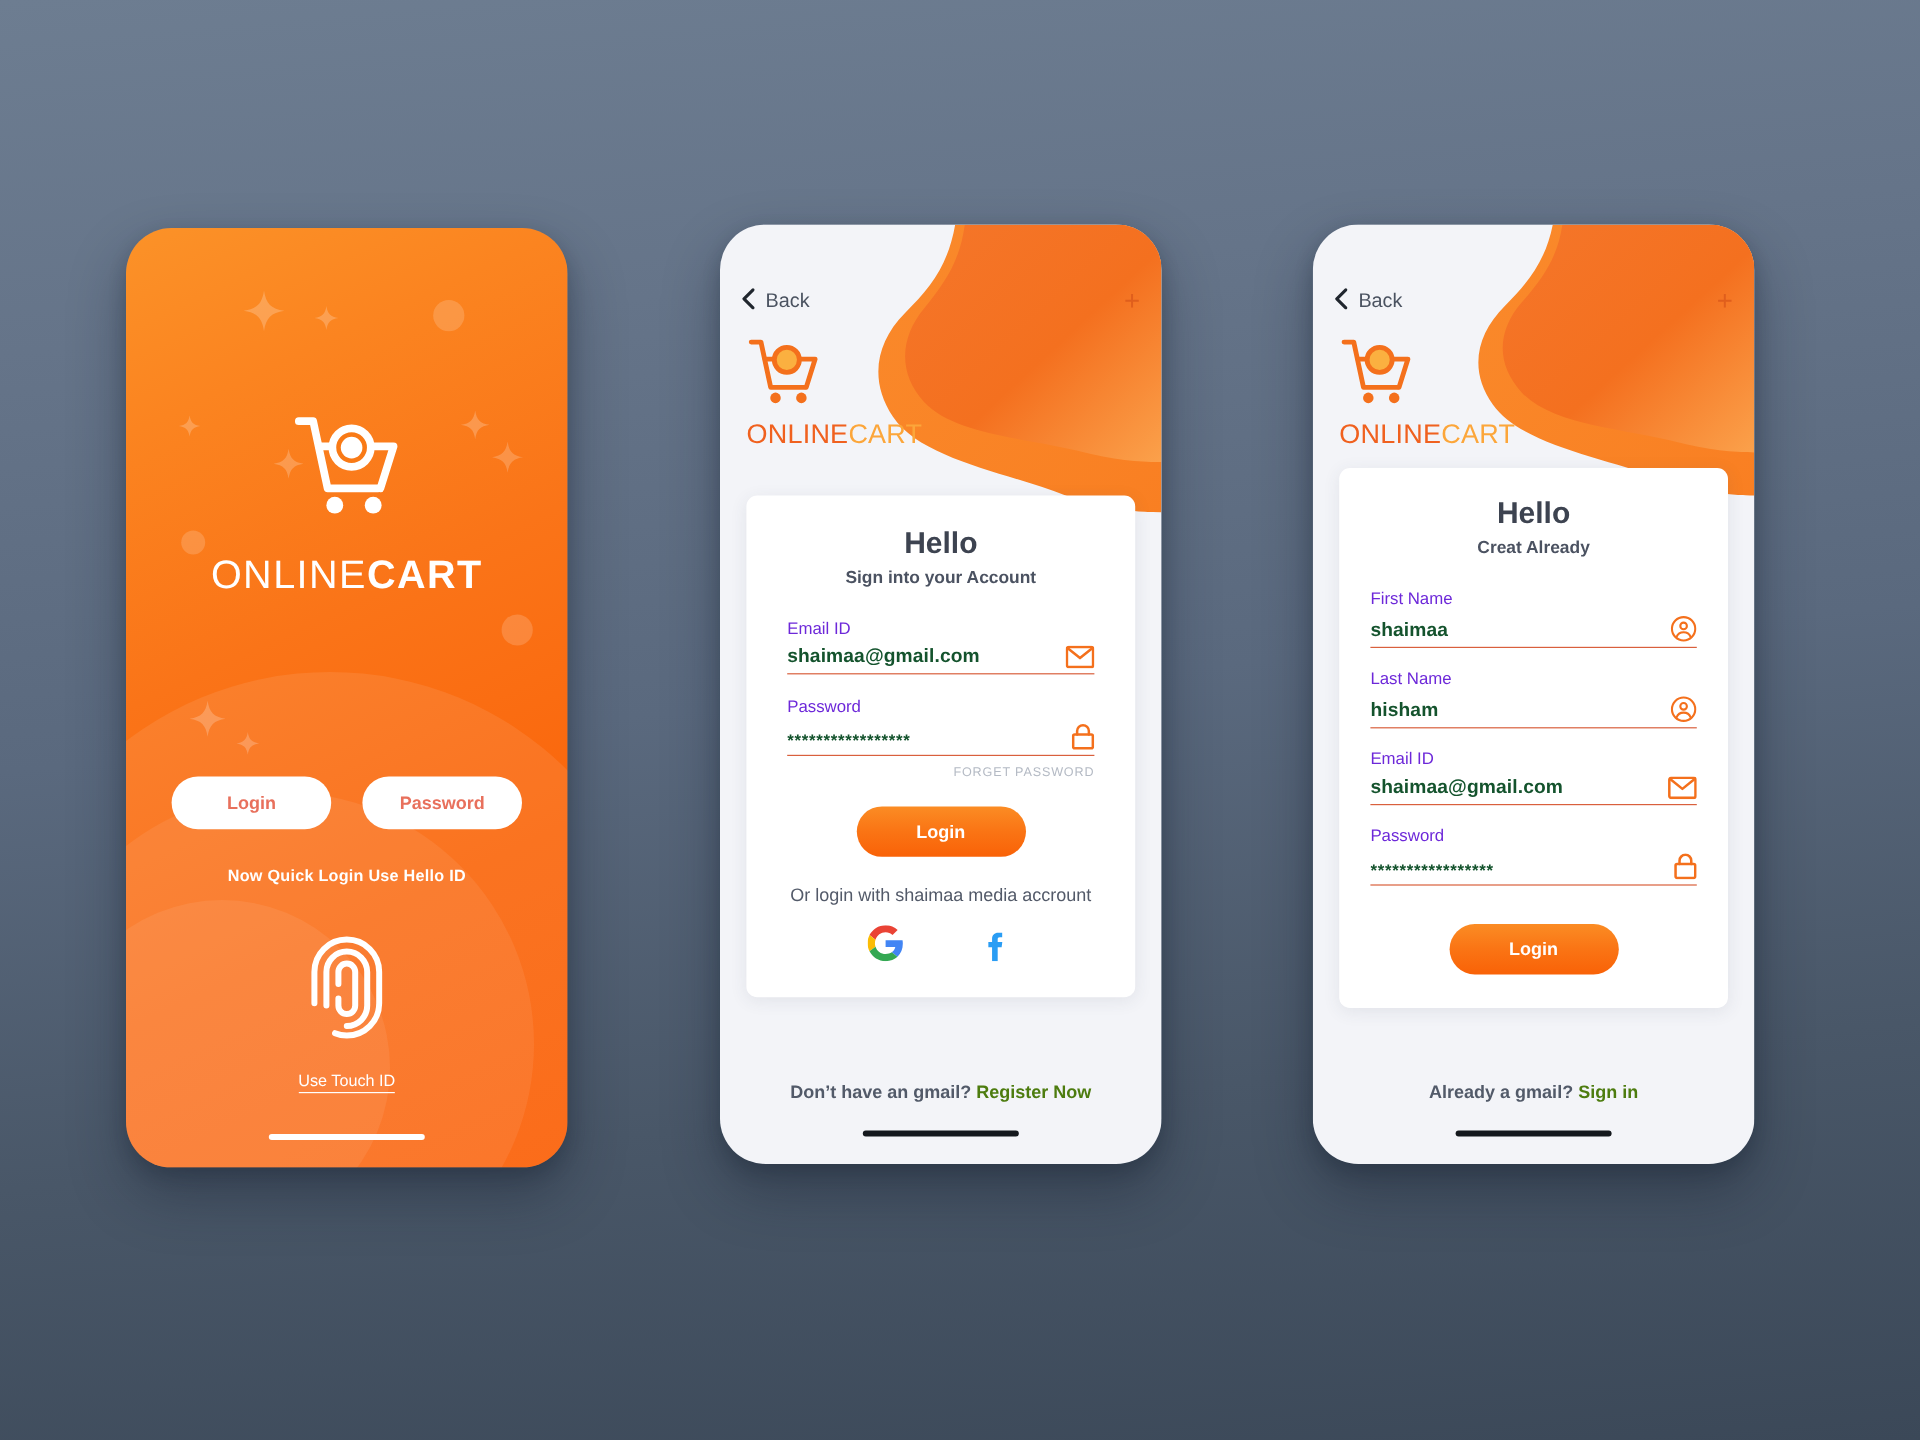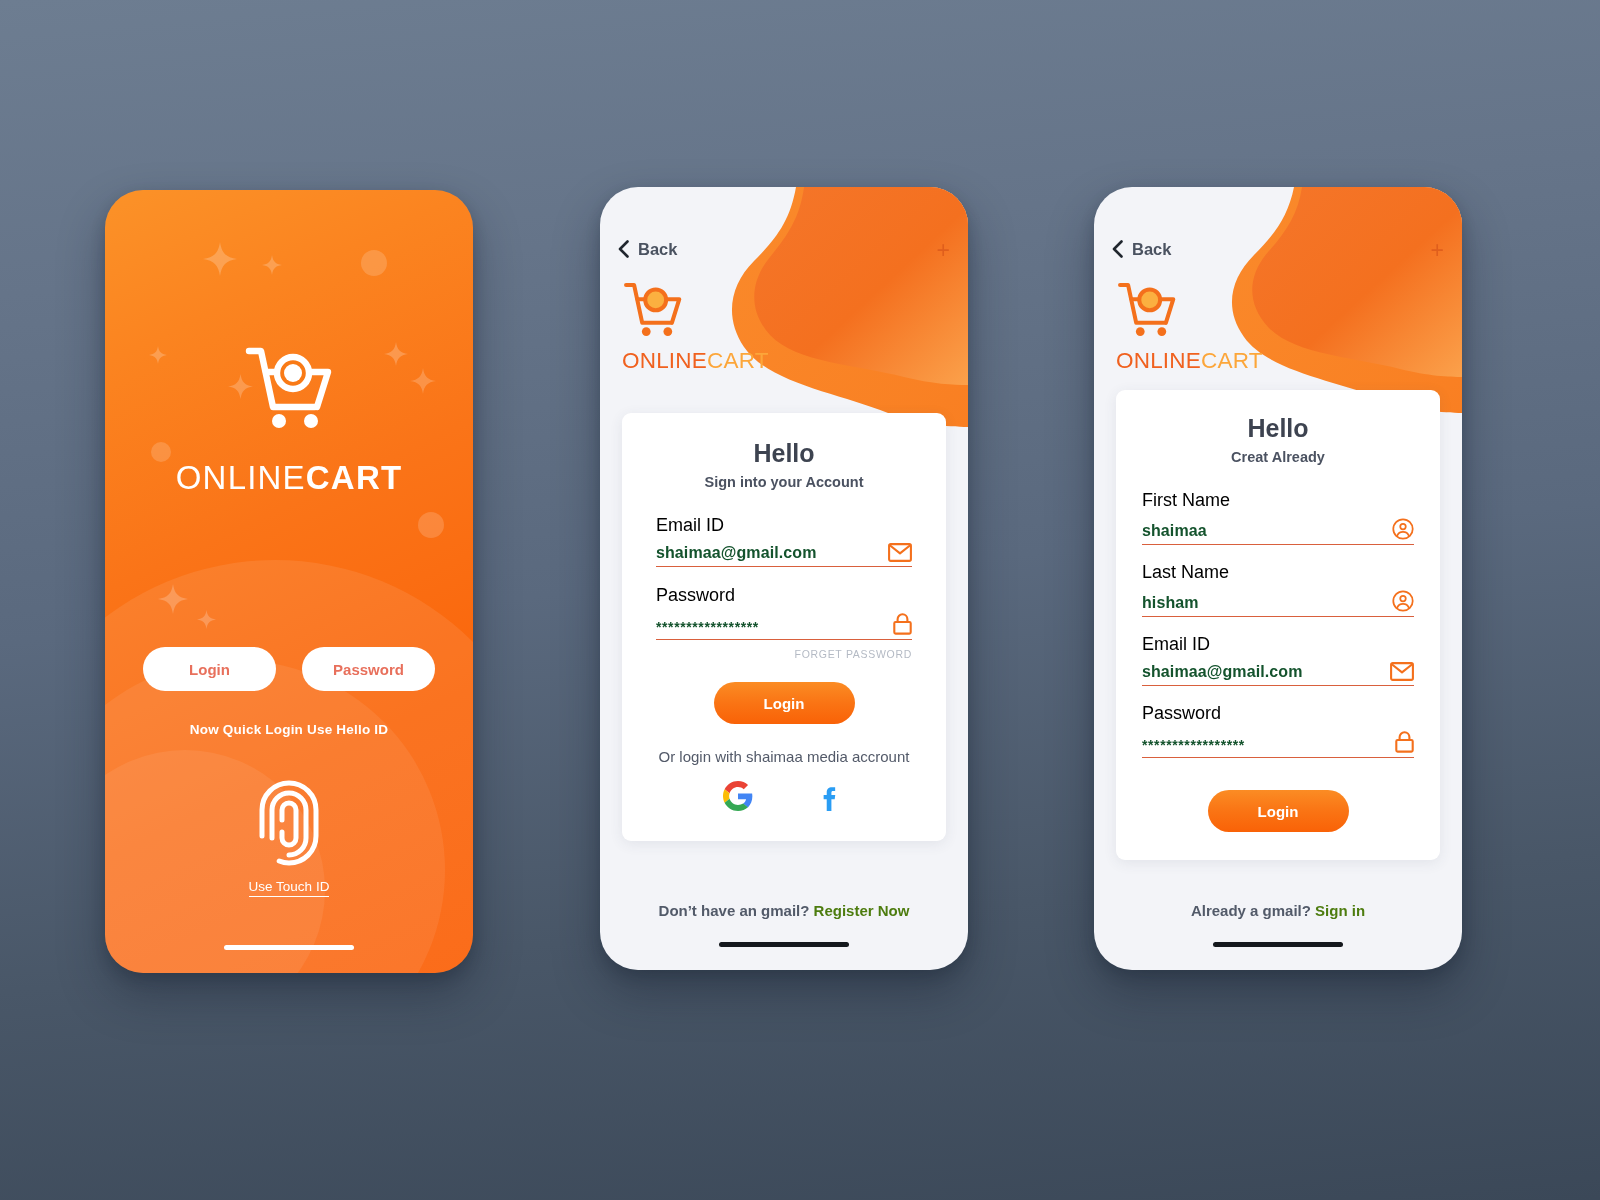--- a/index.html
+++ b/index.html
@@ -75,21 +75,21 @@
   .touch-hint {
     position: absolute; left: 0; right: 0; top: 532px;
     text-align: center; color: #ffffff;
     font-size: 13.5px; font-weight: 700; letter-spacing: .2px;
   }
   .fingerprint-wrap {
     position: absolute; left: 0; right: 0; top: 590px;
     display: flex; flex-direction: column; align-items: center;
   }
   .touch-link {
-    margin-top: 7px; color: #fff; font-size: 13.5px;
+    margin-top: 20px; color: #fff; font-size: 13.5px;
     border-bottom: 1.6px solid #fff; padding-bottom: 2px; cursor: pointer;
   }
   .home-bar {
     position: absolute; bottom: 23px; left: 50%; transform: translateX(-50%);
     width: 130px; height: 5px; border-radius: 3px; background: #ffffff;
   }
   .home-bar.dark { background: #14181d; }
 
   
   .light-screen {
@@ -98,24 +98,23 @@
     position: relative; overflow: hidden;
   }
   .blob { position: absolute; top: 0; right: 0; width: 260px; height: 240px; }
 
   .topbar {
     position: absolute; top: 52px; left: 18px; right: 18px;
     display: flex; align-items: center; justify-content: space-between;
     z-index: 4;
   }
   .back-btn {
-    display: flex; align-items: flex-start; gap: 9px;
+    display: flex; align-items: flex-end; gap: 9px;
     cursor: pointer; background: none; border: none; padding: 0;
     font-family: "Liberation Sans", sans-serif;
-    font-weight: bold;
   }
   .back-btn .lbl { font-size: 16.5px; color: #4a5260; }
   .plus-btn {
     font-size: 23px; color: #d9571a; opacity: .75;
     line-height: 1; cursor: pointer; background: none; border: none;
     font-family: "Liberation Sans", sans-serif; font-weight: 300;
   }
 
   .logo-block { position: absolute; left: 22px; z-index: 4; }
   .logo-word {
@@ -133,21 +132,21 @@
   }
   .card-title {
     text-align: center; font-size: 25px; font-weight: 700; color: #3d4350;
   }
   .card-sub {
     text-align: center; font-size: 14.5px; font-weight: 700; color: #4b5261;
     margin-top: 6px;
   }
 
   .field { position: relative; margin-top: 16px; }
-  .field-label { font-size: 18px; color: #000000; }
+  .field-label { font-size: 14px; color: #6d28d9; }
   .field-row {
     display: flex; align-items: flex-end; justify-content: space-between;
     border-bottom: 1.4px solid #d9603d; padding-bottom: 4px; margin-top: 7px;
   }
   .field-val {
     font-size: 16px; color: #14532d; font-weight: 700;
     letter-spacing: .1px; white-space: nowrap; overflow: hidden;
     background: none; border: none; outline: none; flex: 1;
     font-family: "Liberation Sans", sans-serif;
   }

